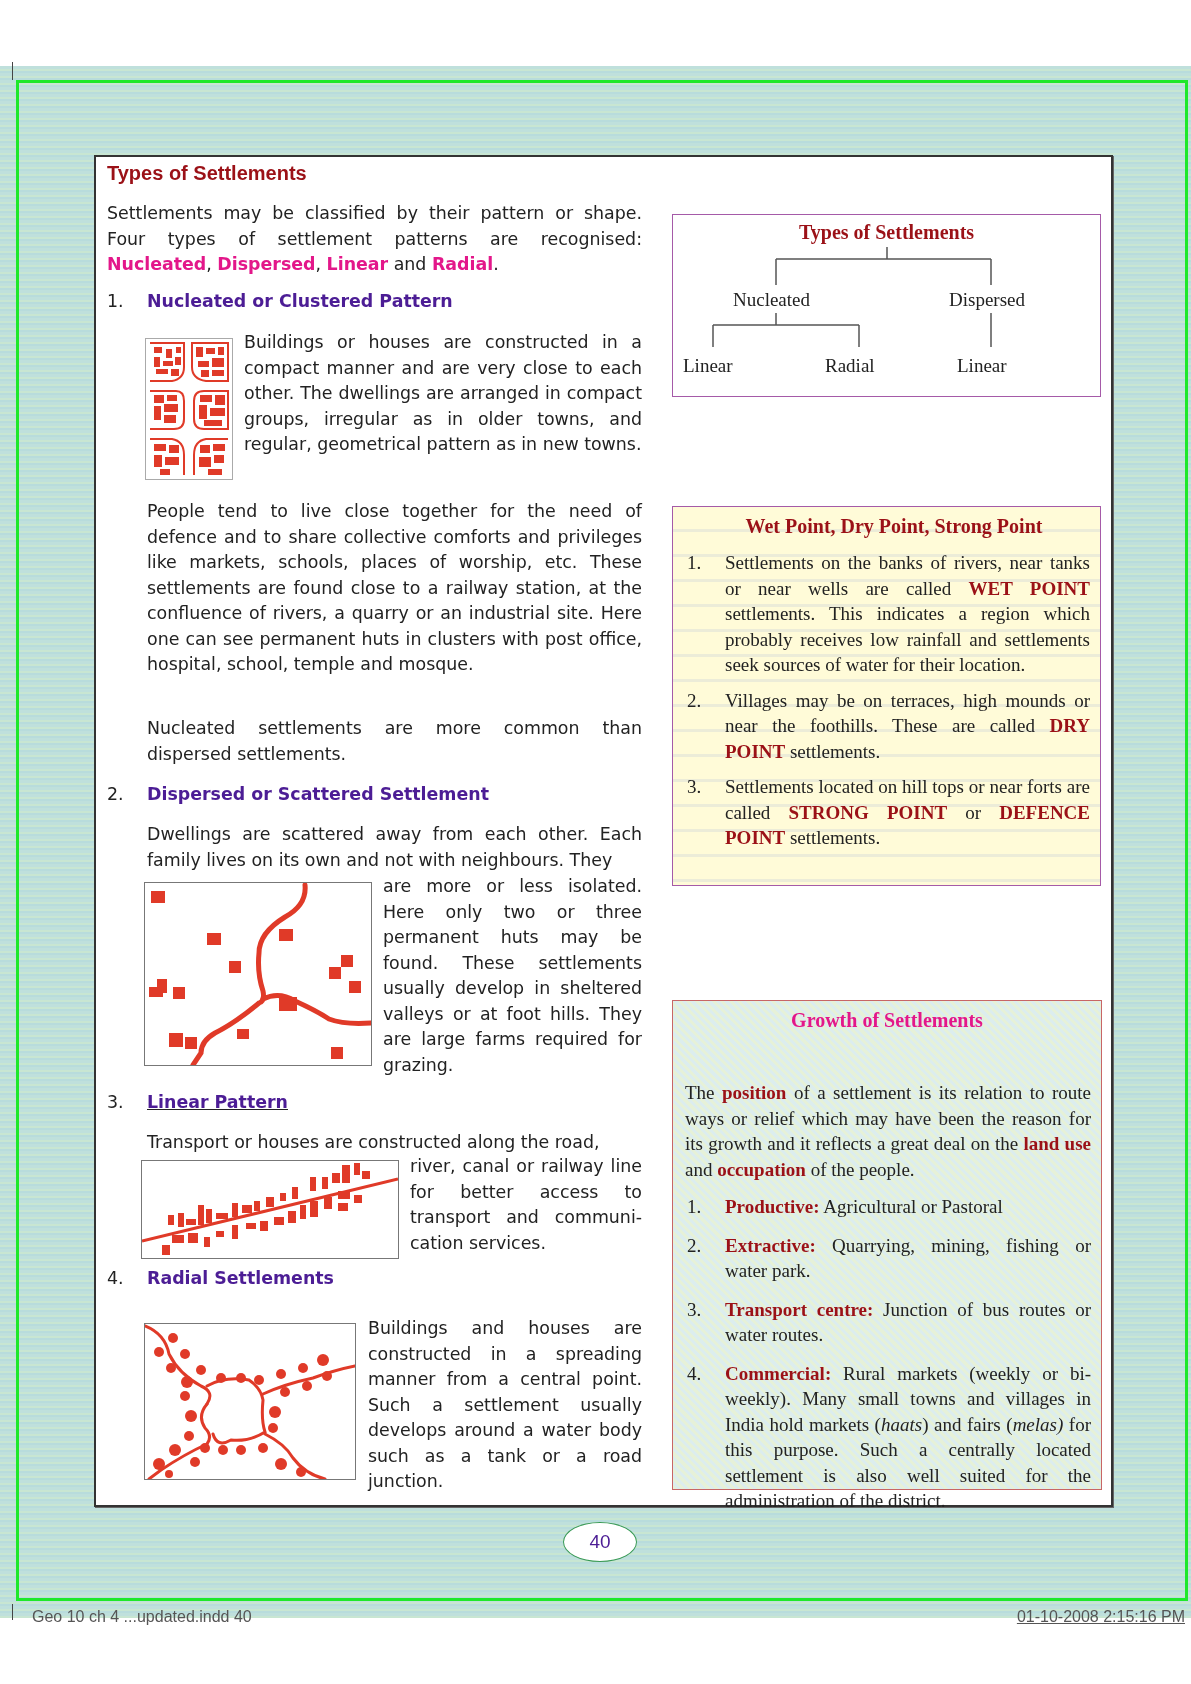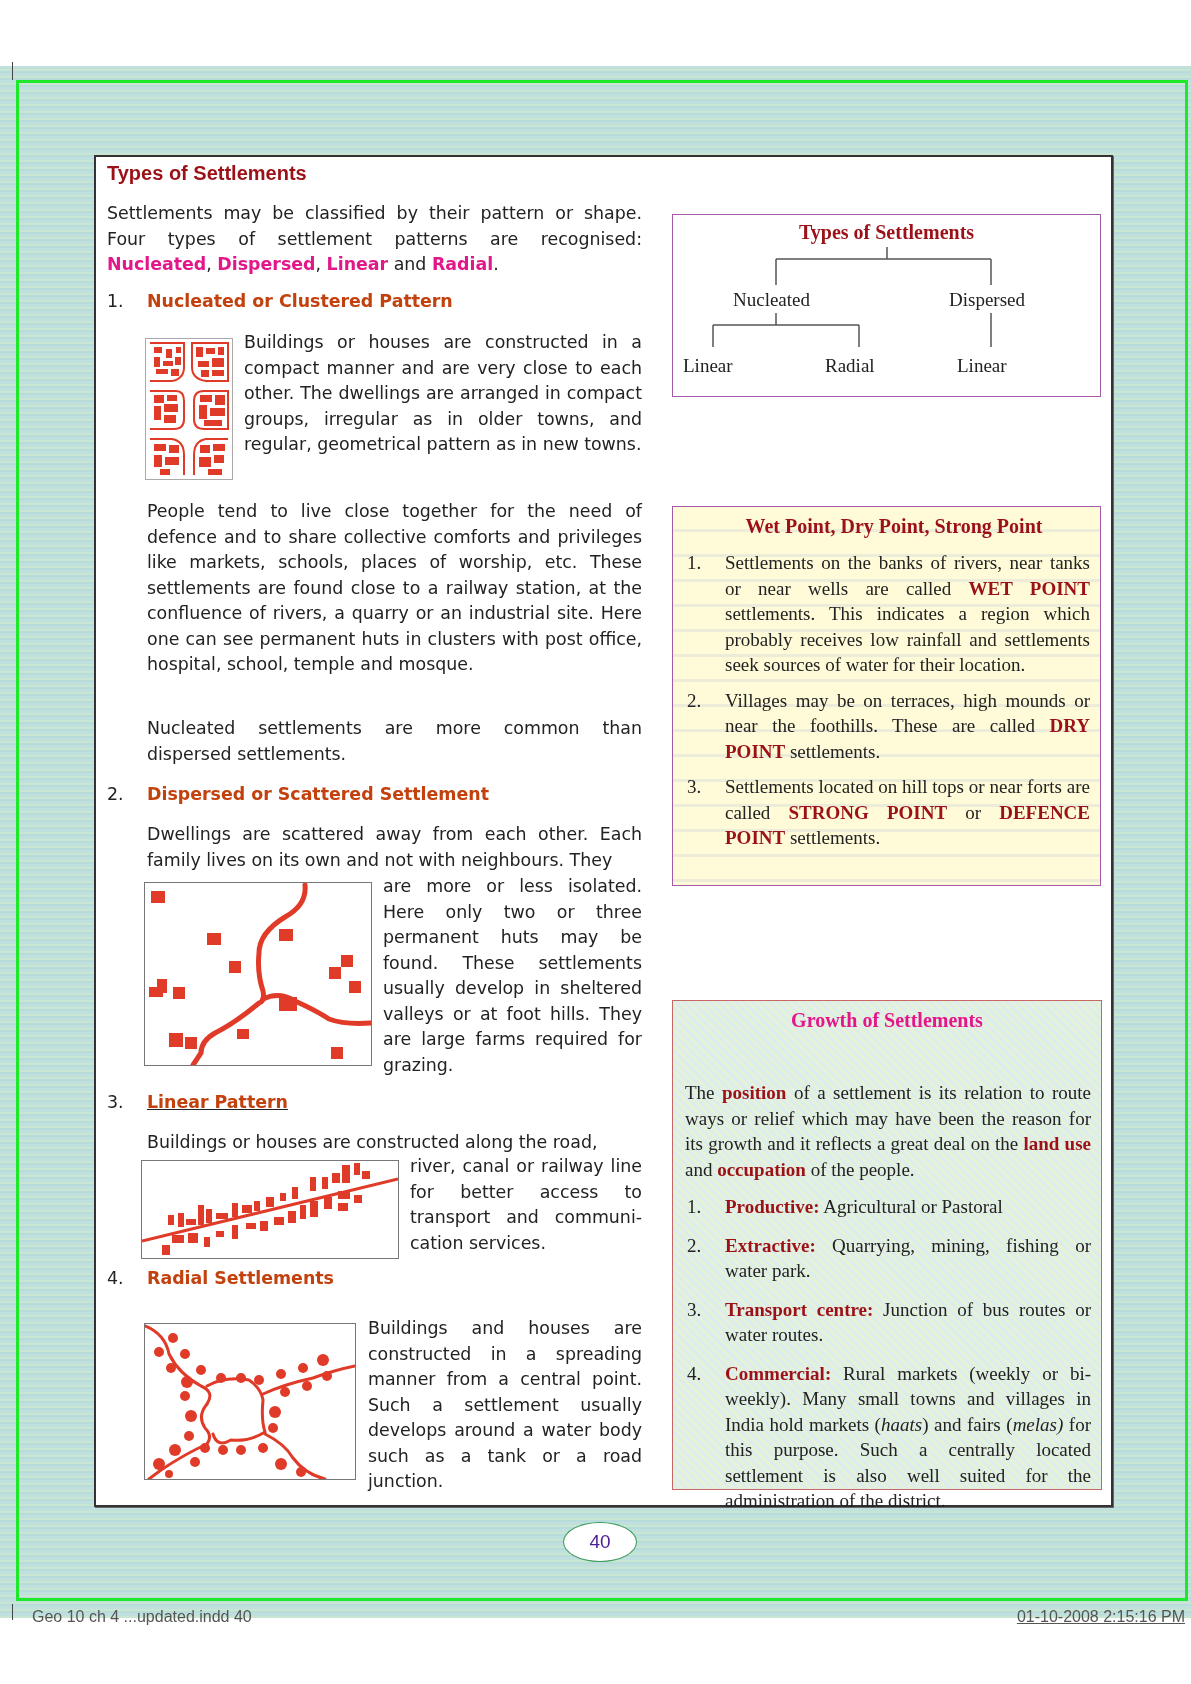--- a/index.html
+++ b/index.html
@@ -7,21 +7,21 @@
   .bg{position:absolute;left:0;top:66px;width:1191px;height:1552px;
       background: repeating-linear-gradient(180deg,#bfe0dc 0px,#bfe0dc 3px,#c8e6d2 3px,#c8e6d2 5px,#b8dcdc 5px,#b8dcdc 7px);}
   .crop-mark{position:absolute;width:1px;background:#444;}
   .green-frame{position:absolute;left:16px;top:80px;width:1172px;height:1521px;border:3px solid #1ee82a;box-sizing:border-box;}
   .panel{position:absolute;left:94px;top:155px;width:1019px;height:1352px;background:#fff;border:2px solid #333;box-sizing:border-box;box-shadow:1px 1px 0 #666;}
   .h-main{position:absolute;left:107px;top:162px;font-size:20px;font-weight:bold;color:#9b1117;}
   .body-text{font-family:"DejaVu Sans",sans-serif;font-size:17.4px;color:#222;line-height:25.5px;text-align:justify;}
   .pink{color:#e3178a;font-weight:bold;}
   .sec-h{position:absolute;font-family:"DejaVu Sans",sans-serif;font-size:17.4px;color:#222;}
   .sec-h .num{display:inline-block;width:40px;}
-  .sec-h .t{color:#c2410c;font-weight:bold;}
+  .sec-h .t{color:#4c1d95;font-weight:bold;}
   .fig{position:absolute;background:#fff;border:1px solid #777;box-sizing:border-box;}
   .serif{font-family:"Liberation Serif",serif;}
   .box{position:absolute;box-sizing:border-box;}
   .tree-box{left:672px;top:214px;width:429px;height:183px;border:1.5px solid #a55aa8;background:#fff;}
   .wet-box{left:672px;top:506px;width:429px;height:380px;border:1.5px solid #a55aa8;
      background:repeating-linear-gradient(180deg,#fffbd8 0px,#fffbd8 22px,#ececd8 22px,#ececd8 25px);}
   .growth-box{left:672px;top:1000px;width:430px;height:490px;border:1.5px solid #c86666;
      background:repeating-linear-gradient(45deg,#e6f1d8 0px,#e6f1d8 3px,#dcedee 3px,#dcedee 6px);}
   .box-title{text-align:center;font-family:"Liberation Serif",serif;font-weight:bold;font-size:20px;}
   .red{color:#9b1117;font-weight:bold;}
@@ -132,21 +132,21 @@
       <rect x="92" y="146" width="12" height="10"></rect>
         <rect x="186" y="164" width="12" height="12"></rect>
     </g>
   </svg>
 </div>
 <div class="body-text" style="position:absolute;left:383px;top:874px;width:259px;">are more or less isolated. Here only two or three permanent huts may be found. These settlements usually develop in sheltered valleys or at foot hills. They are large farms required for grazing.</div>
 
 <div class="sec-h" style="left:107px;top:1092px;text-decoration:underline;">
   <span class="num">3.</span><span class="t">Linear Pattern</span>
 </div>
-<div class="body-text" style="position:absolute;left:147px;top:1130px;width:495px;">Buildings or houses are constructed along the road,</div>
+<div class="body-text" style="position:absolute;left:147px;top:1130px;width:495px;">Transport or houses are constructed along the road,</div>
 <div class="fig" style="left:141px;top:1160px;width:258px;height:99px;">
   <svg width="256" height="97" viewBox="0 0 256 97">
     <line x1="0" y1="80" x2="256" y2="18" stroke="#e03a28" stroke-width="3"></line>
     <g fill="#e03a28">
       <rect x="26" y="54" width="6" height="10"></rect>
         <rect x="36" y="52" width="6" height="14"></rect>
         <rect x="44" y="58" width="10" height="6"></rect>
       <rect x="56" y="44" width="6" height="20"></rect>
         <rect x="64" y="48" width="6" height="14"></rect>
         <rect x="74" y="52" width="12" height="6"></rect>

